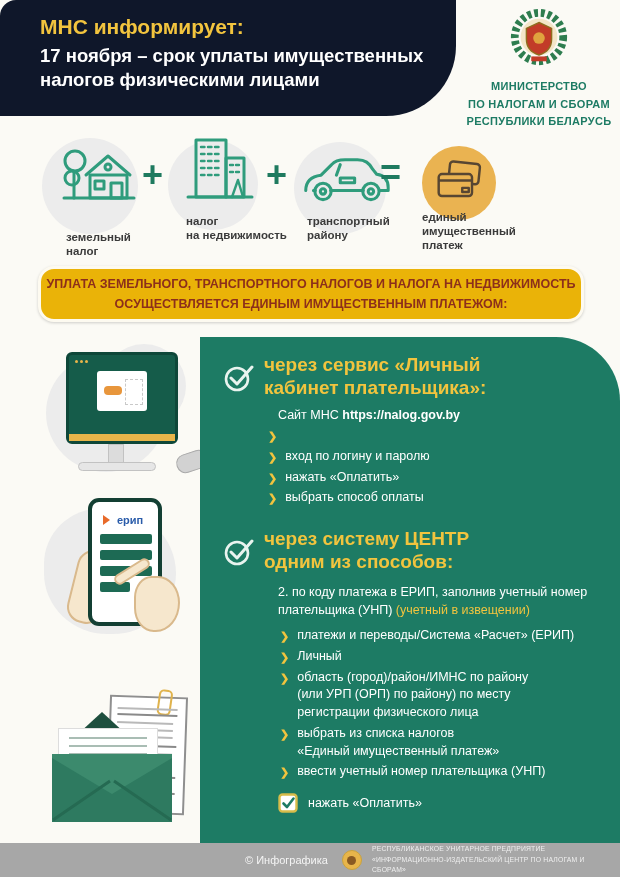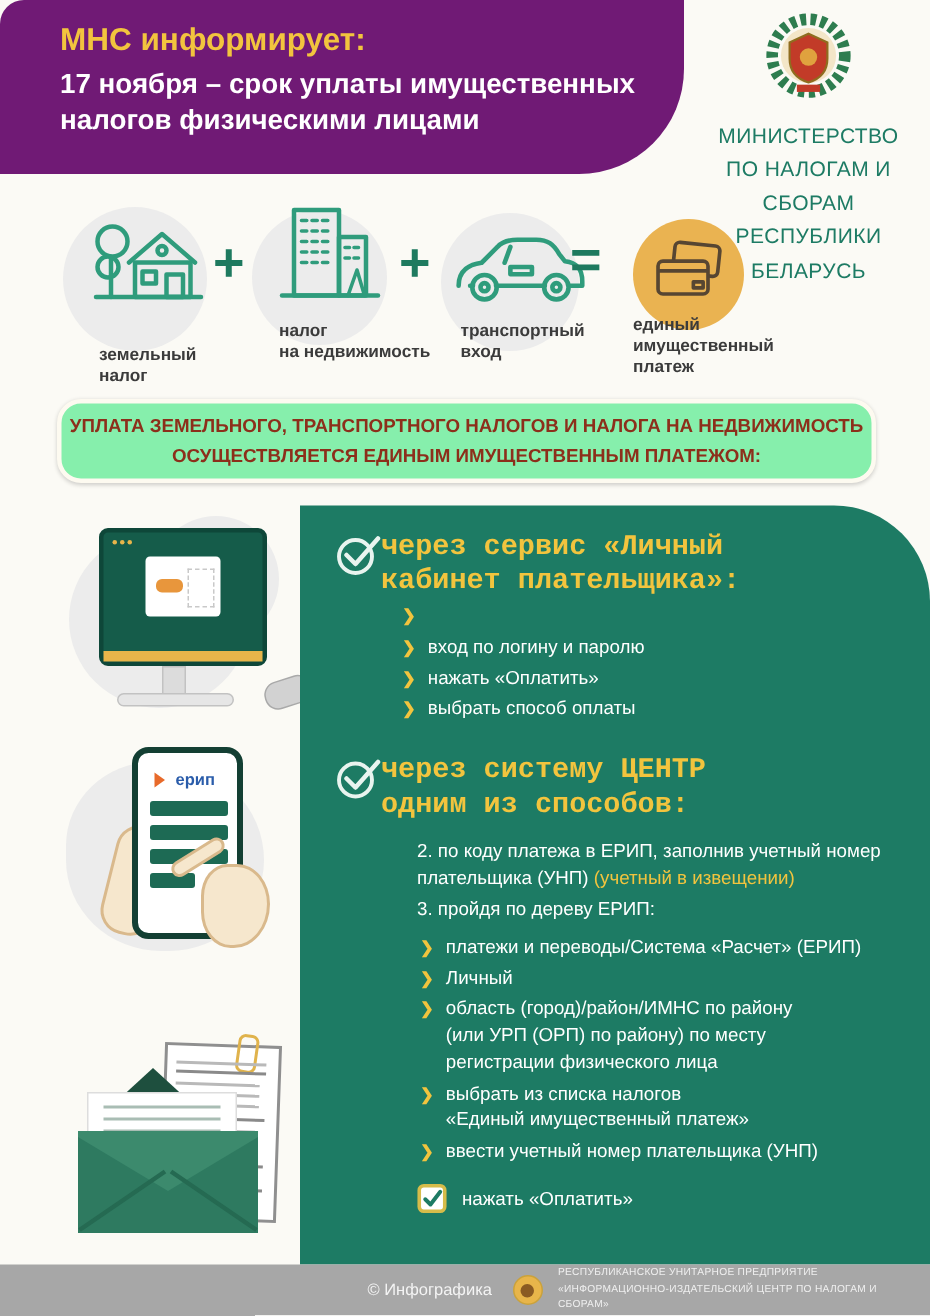--- a/index.html
+++ b/index.html
@@ -2,50 +2,50 @@
 <html><head>
 <meta charset="utf-8">
 <style>
   html,body{margin:0;padding:0;background:#ffffff;}
   .poster{
     position:relative;width:620px;height:877px;overflow:hidden;
     background:#fbfaf5;font-family:"Liberation Sans",sans-serif;
   }
   
   .header{position:absolute;left:0;top:0;width:456px;height:116px;
-    background:#701a75;border-radius:16px 0 70px 0;}
+    background:#0f172a;border-radius:16px 0 70px 0;}
   .header-badge{position:absolute;left:40px;top:15px;color:#f2c43e;
     font-size:21px;font-weight:bold;}
   .header-title{position:absolute;left:40px;top:44px;color:#ffffff;
     font-size:18.5px;font-weight:bold;line-height:1.32;white-space:pre-line;}
   
   .ministry{position:absolute;left:458px;top:8px;width:162px;text-align:center;}
   .ministry svg{display:inline-block;}
-  .ministry-name{margin-top:4px;color:#1d7b64;font-size:14px;font-weight:normal;
+  .ministry-name{margin-top:4px;color:#1d7b64;font-size:11px;font-weight:bold;
     line-height:1.6;white-space:pre-line;letter-spacing:.3px;}
   
   .eq-blob{position:absolute;background:#ececec;border-radius:50%;}
   .eq-icon{position:absolute;}
   .eq-label{position:absolute;font-size:11.5px;font-weight:bold;color:#3b3b3b;
     line-height:1.22;white-space:pre-line;}
   .eq-op{position:absolute;color:#1e7a5f;font-size:36px;font-weight:bold;}
   .eq-circle{position:absolute;width:74px;height:74px;border-radius:50%;
     background:#eab351;display:flex;align-items:center;justify-content:center;}
   
   .banner{position:absolute;left:38px;top:266px;width:546px;height:56px;
-    background:#86efac;border:3px solid #fdfaf0;border-radius:16px;
+    background:#eab308;border:3px solid #fdfaf0;border-radius:16px;
     box-shadow:0 1px 3px rgba(0,0,0,.18);
     display:flex;align-items:center;justify-content:center;box-sizing:border-box;}
   .banner-text{color:#8c2f1b;font-weight:bold;font-size:12.5px;text-align:center;
     line-height:1.6;white-space:pre-line;}
   
   .panel{position:absolute;left:200px;top:337px;width:420px;height:506px;
     background:#1d7b64;border-radius:0 64px 0 0;
     padding:16px 18px 0 24px;box-sizing:border-box;}
-  .sec-head{display:flex;align-items:flex-start;font-family:Liberation Mono, monospace;}
+  .sec-head{display:flex;gap:10px;align-items:center;}
   .check-icon{flex:0 0 30px;width:30px;height:30px;margin-top:1px;}
   .sec-title{color:#f2c43e;font-size:19px;font-weight:bold;line-height:1.22;
     white-space:pre-line;}
   .sec-body{margin-left:44px;color:#ffffff;font-size:12.5px;}
   .site-line{margin:9px 0 5px;padding-left:10px;}
   .site-url{font-weight:bold;}
   .blist{list-style:none;margin:0;padding:0;}
   .blist li{display:flex;gap:8px;line-height:1.42;margin:3px 0;}
   .arrow{color:#f2c43e;font-weight:bold;font-size:11px;padding-top:2px;flex:0 0 auto;}
   .btext{white-space:pre-line;}
@@ -187,21 +187,21 @@
           <rect x="36" y="38" width="8" height="5"></rect>
         </g>
       </svg>
     </div>
 
     <div class="eq-label" style="left:66px;top:230px;">земельный
 налог</div>
     <div class="eq-label" style="left:186px;top:214px;">налог
 на недвижимость</div>
     <div class="eq-label" style="left:307px;top:214px;">транспортный
-вход</div>
+району</div>
     <div class="eq-label" style="left:422px;top:210px;">единый
 имущественный
 платеж</div>
   </div>
 
   <div class="banner">
     <div class="banner-text">УПЛАТА ЗЕМЕЛЬНОГО, ТРАНСПОРТНОГО НАЛОГОВ И НАЛОГА НА НЕДВИЖИМОСТЬ
 ОСУЩЕСТВЛЯЕТСЯ ЕДИНЫМ ИМУЩЕСТВЕННЫМ ПЛАТЕЖОМ:</div>
   </div>
 
@@ -278,20 +278,23 @@
     <div class="sec">
       <div class="sec-head">
         <svg class="check-icon" viewBox="0 0 30 30">
           <circle cx="13" cy="17" r="11" fill="none" stroke="#e9f4ef" stroke-width="2.6"></circle>
           <path d="M7 16 L13 22 L28 5" fill="none" stroke="#e9f4ef" stroke-width="3" stroke-linecap="round" stroke-linejoin="round"></path>
         </svg>
         <div class="sec-title">через сервис «Личный
 кабинет плательщика»:</div>
       </div>
       <div class="sec-body">
+        <div class="site-line">
+          <span>Сайт МНС </span><span class="site-url">https://nalog.gov.by</span>
+        </div>
         <ul class="blist">
           <li>
               <span class="arrow">❯</span>
             </li>
           <li>
               <span class="arrow">❯</span>
               <span class="btext">вход по логину и паролю</span>
             </li>
           <li>
               <span class="arrow">❯</span>
@@ -310,21 +313,20 @@
         <svg class="check-icon" viewBox="0 0 30 30">
           <circle cx="13" cy="17" r="11" fill="none" stroke="#e9f4ef" stroke-width="2.6"></circle>
           <path d="M7 16 L13 22 L28 5" fill="none" stroke="#e9f4ef" stroke-width="3" stroke-linecap="round" stroke-linejoin="round"></path>
         </svg>
         <div class="sec-title">через систему ЦЕНТР
 одним из способов:</div>
       </div>
       <div class="sec-body">
         <div class="numlist">
           <div class="nitem"><span>2. </span><span>по коду платежа в ЕРИП, заполнив учетный номер плательщика (УНП) </span><span class="note">(учетный в извещении)</span></div>
-          <div class="nitem"><span>3. </span><span>пройдя по дереву ЕРИП:</span><span class="note"></span></div>
         </div>
         <ul class="blist sub">
           <li>
               <span class="arrow">❯</span>
               <span class="btext">платежи и переводы/Система «Расчет» (ЕРИП)</span>
             </li>
           <li>
               <span class="arrow">❯</span>
               <span class="btext">Личный</span>
             </li>

